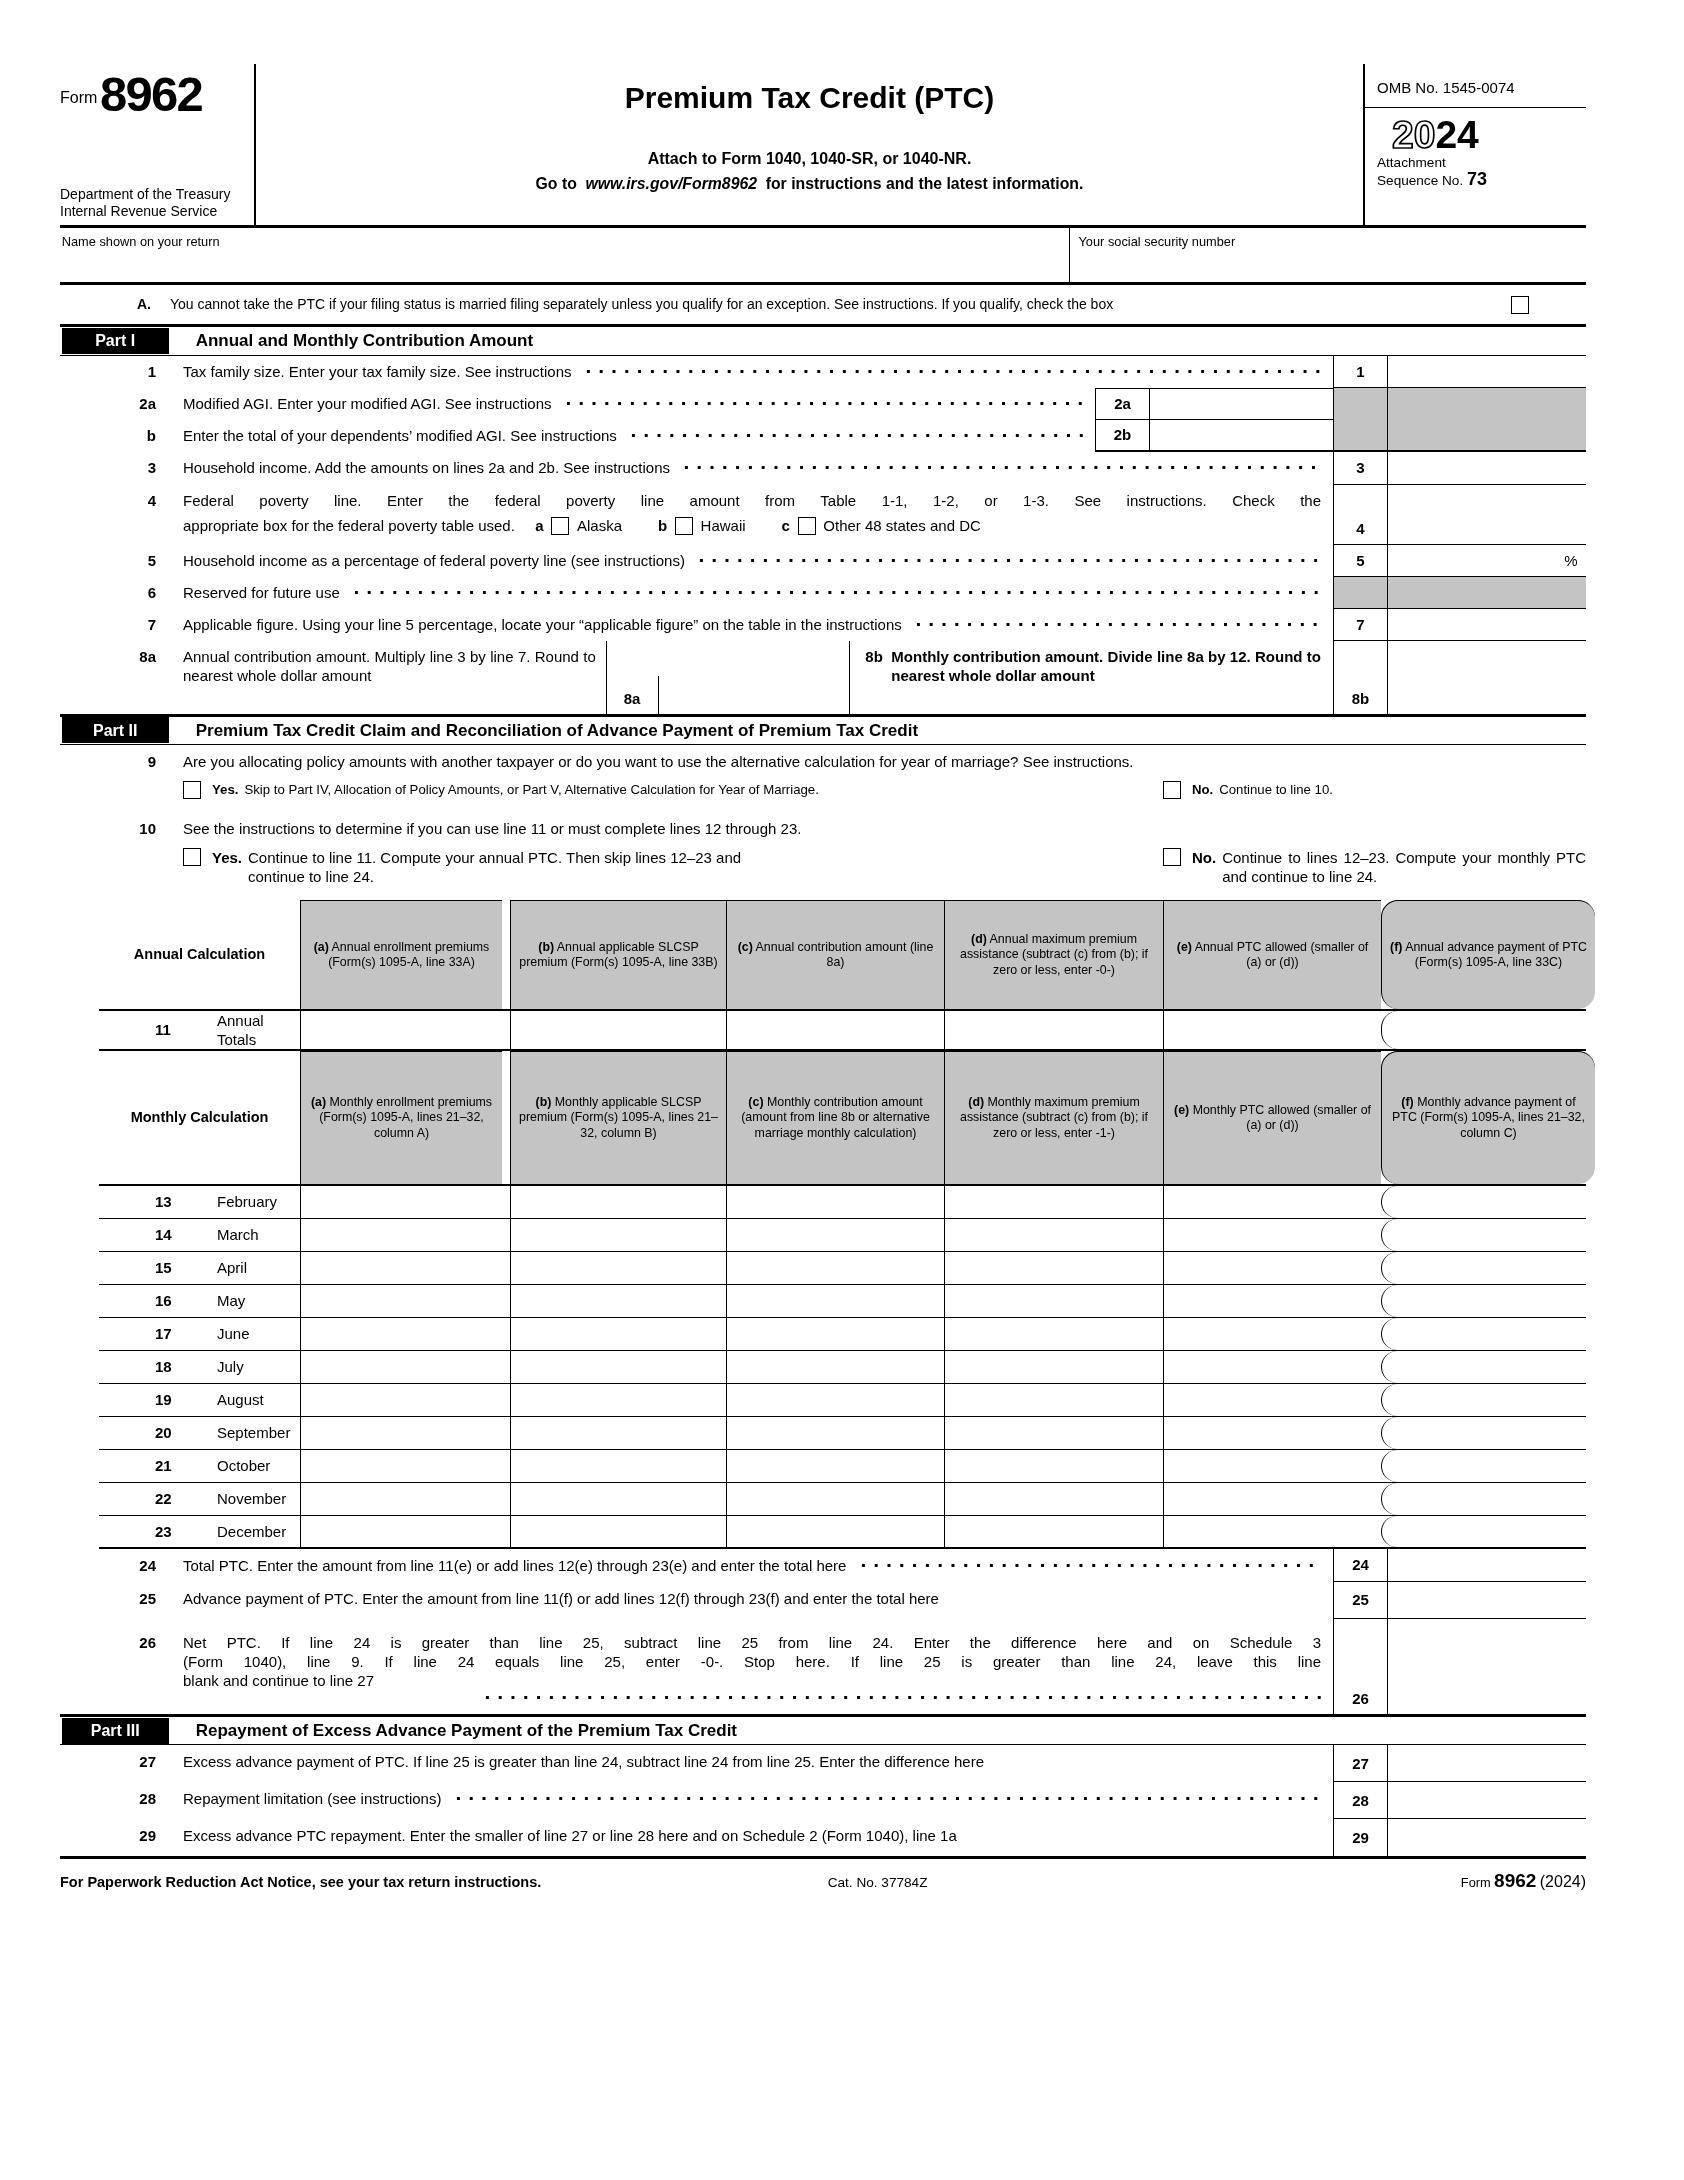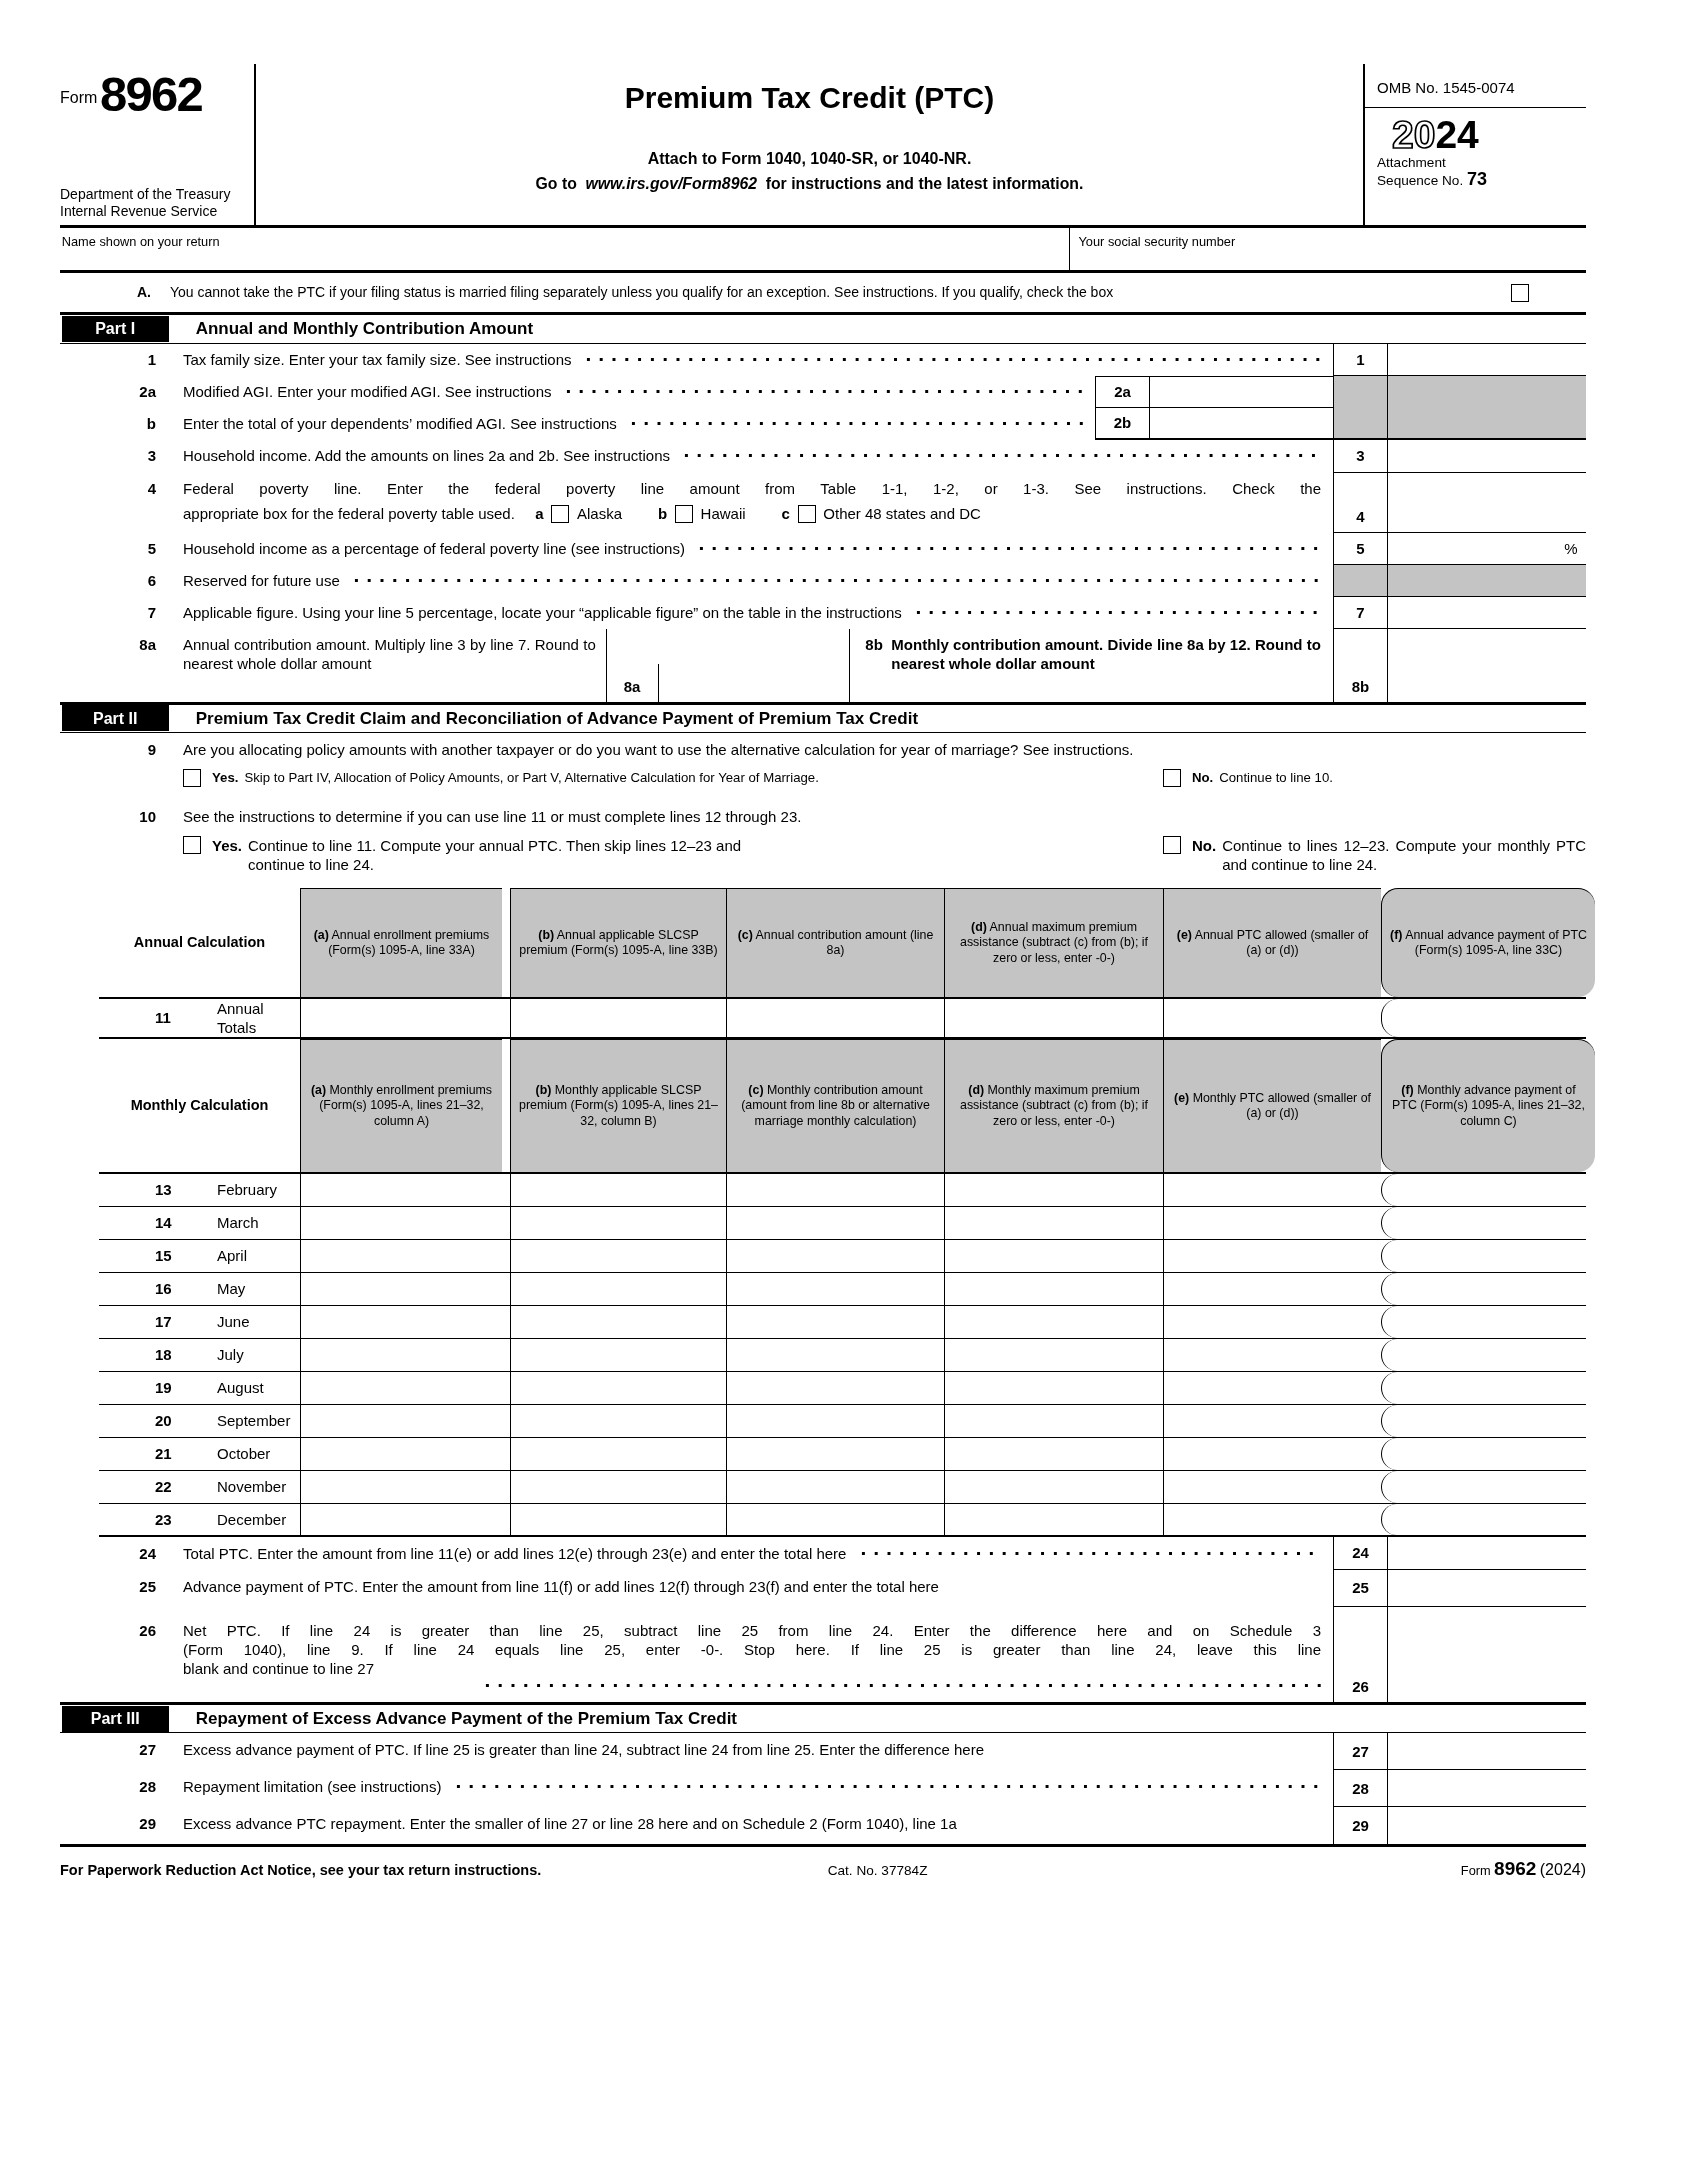--- a/index.html
+++ b/index.html
@@ -26,21 +26,21 @@
   .h-goto .sp { margin:0 4.3px; }
   .h-right { flex:0 0 223px; border-left:2.1px solid #000; display:flex; flex-direction:column; }
   .omb { font-size:15px; padding:13.6px 0 10.2px 12px; border-bottom:1.7px solid #000; white-space:nowrap; }
   .year { padding:6.8px 0 0 27px; font-size:39px; line-height:39px; }
   .y-out { color:#fff; -webkit-text-stroke:1.7px #000; font-weight:700; }
   .y-b { font-weight:800; }
   .attach2 { font-size:13.6px; line-height:16px; padding:1.7px 0 0 12px; white-space:nowrap; }
   .seq-no { font-size:18px; font-weight:700; }
 
   
-  .nrow { display:flex; height:45px; border-bottom:3.4px solid #000; }
+  .nrow { display:flex; height:57px; border-bottom:3.4px solid #000; }
   .ncell { flex:0 0 1009px; padding:4.3px 0 0 1.7px; font-size:12.8px; display:flex; flex-direction:column; }
   .scell { flex:1; border-left:1.7px solid #000; padding:4.3px 0 0 8.5px; font-size:12.8px; display:flex; flex-direction:column; }
   .fill { flex:1; }
 
   
   .row-a { display:flex; align-items:center; min-height:39px; font-size:14px; }
   .a-num { flex:0 0 110px; text-align:right; padding-right:19px; font-weight:700; }
   .a-text { flex:1; }
   .cb { width:18px; height:18px; border:1.7px solid #000; background:#fff; display:inline-block; flex:0 0 18px; }
   .a-cb { margin-right:57px; margin-left:10.2px; }
@@ -394,21 +394,21 @@
       <div class="th w1">
           <div><span class="bold">(a)</span> <span>Monthly enrollment premiums (Form(s) 1095-A, lines 21–32, column A)</span></div>
         </div>
       <div class="th w2">
           <div><span class="bold">(b)</span> <span>Monthly applicable SLCSP premium (Form(s) 1095-A, lines 21–32, column B)</span></div>
         </div>
       <div class="th w3">
           <div><span class="bold">(c)</span> <span>Monthly contribution amount (amount from line 8b or alternative marriage monthly calculation)</span></div>
         </div>
       <div class="th w4">
-          <div><span class="bold">(d)</span> <span>Monthly maximum premium assistance (subtract (c) from (b); if zero or less, enter -0-)</span></div>
+          <div><span class="bold">(d)</span> <span>Monthly maximum premium assistance (subtract (c) from (b); if zero or less, enter -1-)</span></div>
         </div>
       <div class="th w5">
           <div><span class="bold">(e)</span> <span>Monthly PTC allowed (smaller of (a) or (d))</span></div>
         </div>
       <div class="th w6">
           <div><span class="bold">(f)</span> <span>Monthly advance payment of PTC (Form(s) 1095-A, lines 21–32, column C)</span></div>
         </div>
     </div>
 
     <div class="trow mrow">

